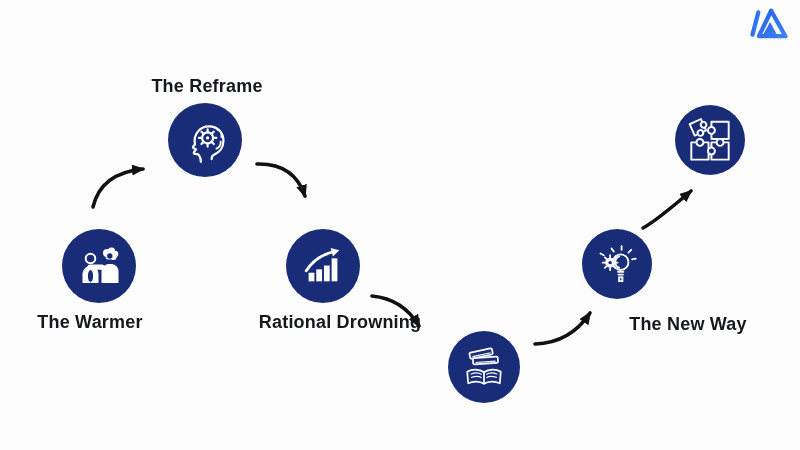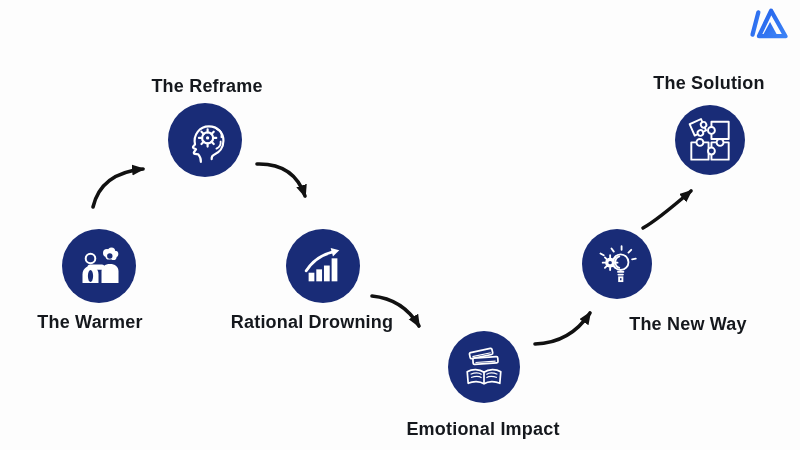--- a/index.html
+++ b/index.html
@@ -94,41 +94,40 @@
       <g fill="#fff">
         <rect x="9" y="31" width="6" height="9"></rect>
         <rect x="17" y="27.5" width="6" height="12.5"></rect>
         <rect x="25" y="23.5" width="6" height="16.5"></rect>
         <rect x="33" y="16" width="6" height="24"></rect>
       </g>
       <path d="M6.5,29 C13,19 22,12.5 33.5,9.5" fill="none" stroke="#fff" stroke-width="3" stroke-linecap="round"></path>
       <polygon points="41,7.5 34.4,14 32,5.2" fill="#fff"></polygon>
     </svg>
   </div>
-  <div class="stage-label" style="left:312px;top:312px;text-align:right;">Rational Drowning</div>
+  <div class="stage-label" style="left:340px;top:312px;text-align:right;">Rational Drowning</div>
 
   <div class="stage-circle" style="left:484px;top:367px;width:72px;height:72px;">
     <svg viewBox="0 0 48 48" width="46" height="46">
       <g fill="#192c77" stroke="#fff" stroke-width="1.8" stroke-linejoin="round">
         <g transform="rotate(-12 22 10)">
           <rect x="9" y="6.5" width="24" height="6.5" rx="1.5"></rect>
           <line x1="11.5" y1="11" x2="31" y2="11" stroke-width="1.2"></line>
         </g>
         <g transform="rotate(-4 26 17)">
           <rect x="12.5" y="14" width="26" height="6.5" rx="1.5"></rect>
           <line x1="15" y1="18.5" x2="36" y2="18.5" stroke-width="1.2"></line>
         </g>
         <path d="M24,29.5 C19,26 11.5,26 6.5,29 L7.5,41 C12.5,38.5 19.5,38.5 24,41.5 C28.5,38.5 35.5,38.5 40.5,41 L41.5,29 C36.5,26 29,26 24,29.5 z"></path>
         <line x1="24" y1="29.5" x2="24" y2="41.5"></line>
         <path d="M10,31.5 C14,30 19,30 21.5,31.8 M10.5,35 C14.5,33.5 19,33.5 21.5,35.2" fill="none" stroke-width="1.2"></path>
         <path d="M38,31.5 C34,30 29,30 26.5,31.8 M37.5,35 C33.5,33.5 29,33.5 26.5,35.2" fill="none" stroke-width="1.2"></path>
       </g>
     </svg>
   </div>
-  <div class="stage-label" style="left:483px;top:419px;">Emotional Impact</div>
 
   <div class="stage-circle" style="left:617px;top:264px;width:70px;height:70px;">
     <svg viewBox="0 0 48 48" width="44" height="44">
       <g fill="none" stroke="#fff" stroke-width="2" stroke-linecap="round">
         <circle cx="28" cy="22" r="8.5"></circle>
         <path d="M26.5,15.8 a6.6,6.6 0 0 0 0,12.4"></path>
         <path d="M29,8.5 L29,4.5 M36.5,11.5 L39.5,8.5 M40.5,19 L44.5,18.2 M20.5,10.5 L18,7 M9.5,14.5 L6,12.5"></path>
         <path d="M25,32.5 L31,32.5 M25.5,35.5 L30.5,35.5"></path>
         <rect x="26.3" y="38.5" width="3.6" height="4.2"></rect>
       </g>
@@ -154,15 +153,14 @@
         <circle cx="25.5" cy="14" r="3.6"></circle>
         <circle cx="13.5" cy="26.5" r="3.6"></circle>
       </g>
       <g transform="rotate(-24 12 11)">
         <rect x="5" y="4" width="13" height="13" fill="none" stroke="#fff" stroke-width="2" stroke-linejoin="round"></rect>
         <circle cx="18" cy="10.5" r="2.9" fill="#192c77" stroke="#fff" stroke-width="2"></circle>
         <circle cx="11.5" cy="17" r="2.9" fill="#192c77" stroke="#fff" stroke-width="2"></circle>
       </g>
     </svg>
   </div>
-  <div class="stage-label" style="left:709px;top:73px;">The Solution</div>
 
 </div>
 
 </body></html>

